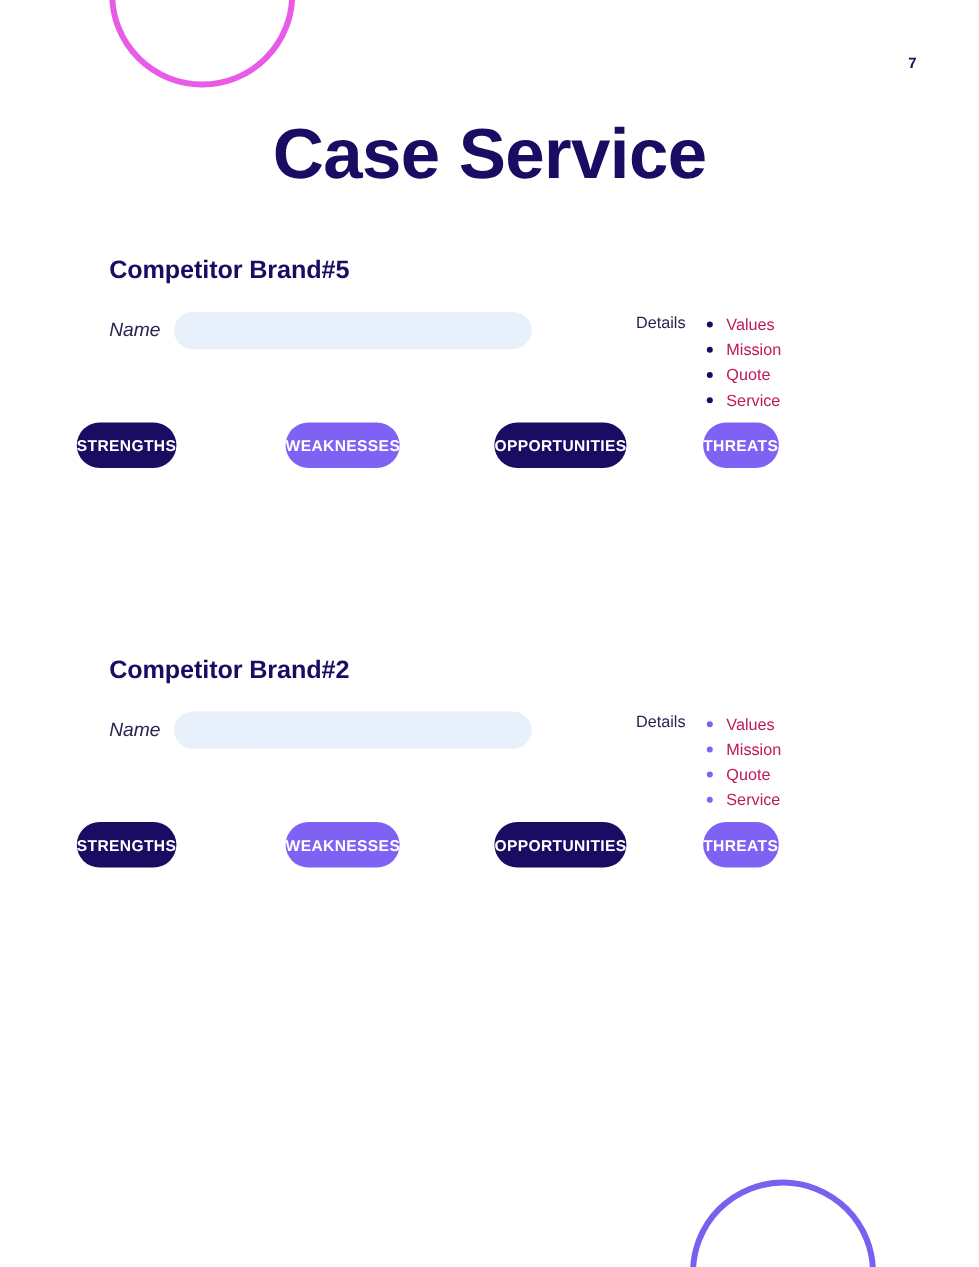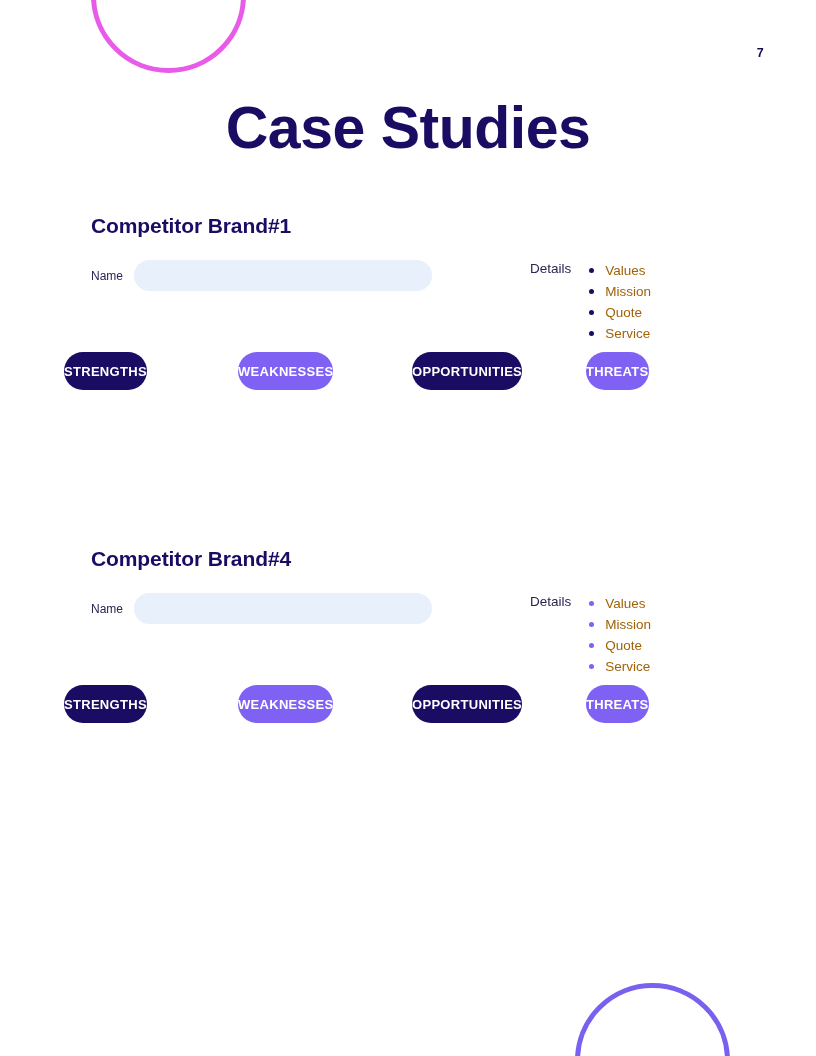--- a/index.html
+++ b/index.html
@@ -99,23 +99,24 @@
   }
 
   .name-group {
     position: absolute;
     left: 27px;
     top: 0;
     display: flex;
     align-items: center;
   }
   .name-label {
-    font-size: 12px;
+    font-size: 16px;
     color: #2b2350;
     margin-right: 11px;
+    font-style: italic;
   }
   .name-input {
     width: 298px;
     height: 31px;
     border: none;
     outline: none;
     border-radius: 16px;
     background: #e8f0fb;
     font-family: "Liberation Sans", sans-serif;
     font-size: 13.5px;
@@ -137,21 +138,21 @@
     margin-right: 16px;
     padding-top: 1px;
   }
   .details-list {
     list-style: none;
     margin: 0;
     padding: 0;
   }
   .details-list li {
     font-size: 13.5px;
-    color: #a16207;
+    color: #be185d;
     line-height: 21px;
     position: relative;
     padding-left: 18px;
   }
   .details-list li::before {
     content: "";
     position: absolute;
     left: 2px;
     top: 8px;
     width: 5px;
@@ -199,26 +200,26 @@
 </head>
 <body>
 
 <div class="page">
 
   <div class="deco-circle circle-top" style="border-color: rgb(232, 90, 232);"></div>
   <div class="deco-circle circle-bottom" style="border-color: rgb(122, 96, 239);"></div>
 
   <div class="page-number">7</div>
 
-  <div class="page-title">Case Studies</div>
+  <div class="page-title">Case Service</div>
 
   <div class="content">
 
     <div class="brand-section">
-      <div class="brand-heading">Competitor Brand#1</div>
+      <div class="brand-heading">Competitor Brand#5</div>
 
       <div class="info-row">
         <div class="name-group">
           <span class="name-label">Name</span>
           <input class="name-input" type="text" placeholder="" style="background: rgb(232, 240, 251);">
         </div>
 
         <div class="details-group">
           <span class="details-label">Details</span>
           <ul class="details-list" style="--bullet-color: #1a0b63;">
@@ -244,21 +245,21 @@
           <div class="swot-body" style="background: rgb(238, 245, 253);"></div>
         </div>
         <div class="swot-col">
           <div class="swot-header light" style="background: rgb(127, 98, 243);">THREATS</div>
           <div class="swot-body" style="background: rgb(238, 245, 253);"></div>
         </div>
       </div>
     </div>
 
     <div class="brand-section second">
-      <div class="brand-heading">Competitor Brand#4</div>
+      <div class="brand-heading">Competitor Brand#2</div>
 
       <div class="info-row">
         <div class="name-group">
           <span class="name-label">Name</span>
           <input class="name-input" type="text" placeholder="" style="background: rgb(232, 240, 251);">
         </div>
 
         <div class="details-group">
           <span class="details-label">Details</span>
           <ul class="details-list" id="details-list-2" style="--bullet-color: #7f62f3;">

